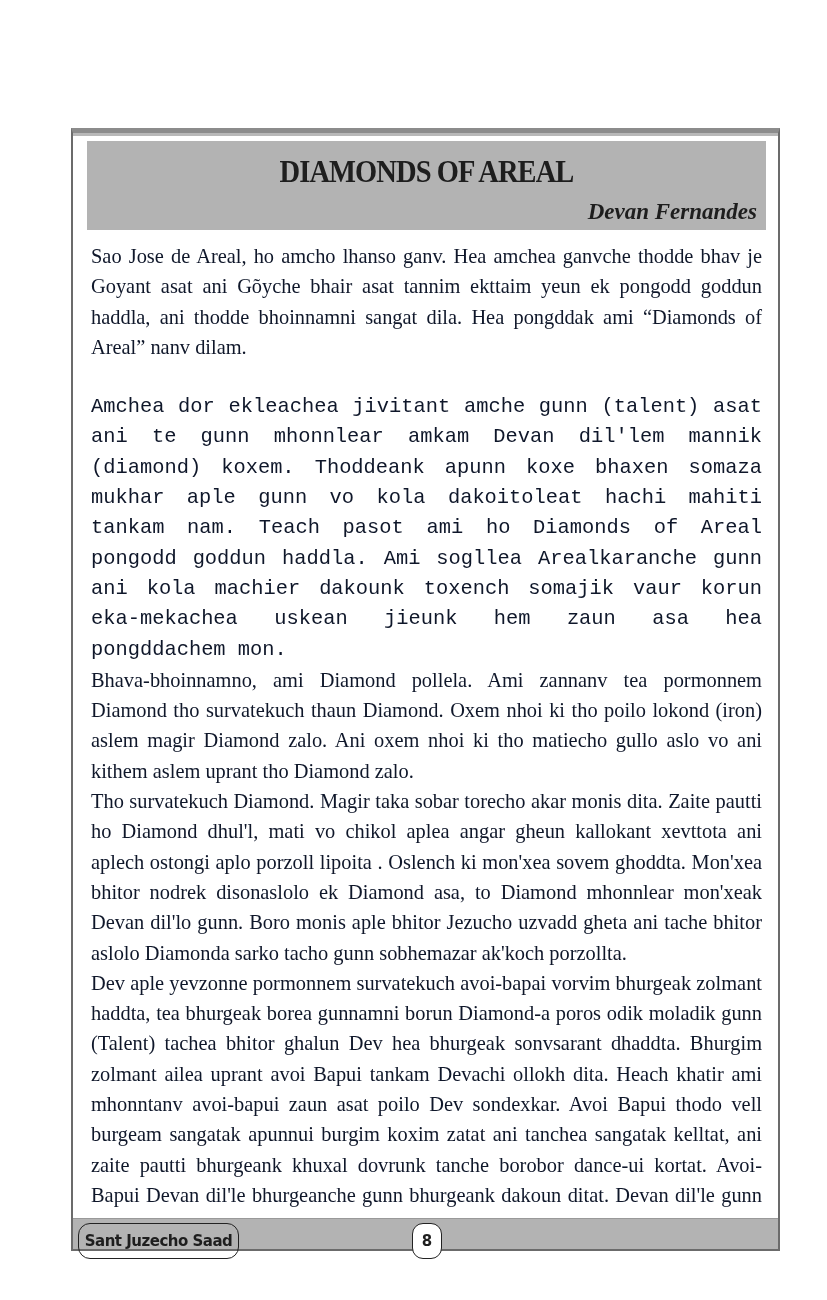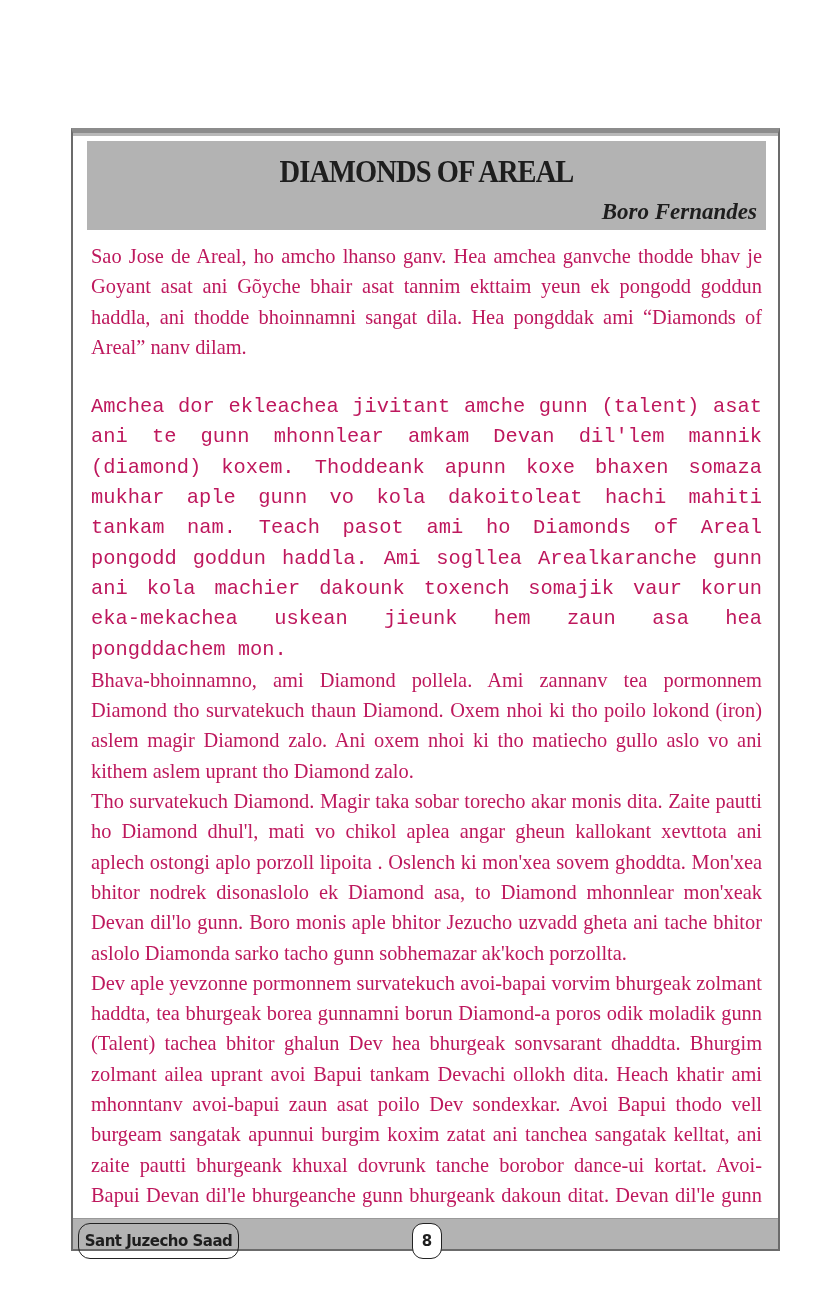--- a/index.html
+++ b/index.html
@@ -25,21 +25,21 @@
       letter-spacing: -1px; color: #1e1e1e; transform: scaleX(0.92);
     }
     .author {
       position: absolute; right: 9px; top: 58px;
       font-family: "Liberation Serif", serif; font-weight: bold; font-style: italic;
       font-size: 23px; color: #1e1e1e;
     }
     .body-text {
       position: absolute; left: 18px; top: 108px; width: 671px;
       font-family: "Liberation Serif", serif; font-size: 20.4px; line-height: 30.3px;
-      color: #be185d; text-align: justify;
+      color: #0f172a; text-align: justify;
     }
     .body-text p { margin: 0; }
     .body-text p.gap { margin-top: 30px; font-family: Liberation Mono, monospace; }
     .footer {
       position: absolute; left: 0; right: 0; bottom: 0; height: 30px;
       background: #b3b3b3; border-top: 1px solid #999;
     }
     .pill {
       position: absolute; top: 4px; height: 36px; box-sizing: border-box;
       border: 1.5px solid #222; border-radius: 12px;
@@ -49,21 +49,21 @@
     .pill-mag { left: 5px; width: 161px; font-size: 15px; letter-spacing: -0.5px; }
     .pill-page { left: 339px; width: 30px; background: #ffffff; font-size: 15px; border-radius: 11px; }
     .pill-date { left: 498px; width: 205px; font-size: 17px; letter-spacing: 1px; }
   </style>
 </head>
 <body>
 
 <div class="frame">
   <div class="title-box">
     <div class="title">DIAMONDS OF AREAL</div>
-    <div class="author">Boro Fernandes</div>
+    <div class="author">Devan Fernandes</div>
   </div>
 
   <div class="body-text">
     <p>Sao Jose de Areal, ho amcho lhanso ganv. Hea amchea ganvche thodde bhav je Goyant asat ani Gõyche bhair asat tannim ekttaim yeun ek pongodd goddun haddla, ani thodde bhoinnamni sangat dila. Hea pongddak ami “Diamonds of Areal” nanv dilam.</p>
     <p class="gap">Amchea dor ekleachea jivitant amche gunn (talent) asat ani te gunn mhonnlear amkam Devan dil'lem mannik (diamond) koxem. Thoddeank apunn koxe bhaxen somaza mukhar aple gunn vo kola dakoitoleat hachi mahiti tankam nam. Teach pasot ami ho Diamonds of Areal pongodd goddun haddla. Ami sogllea Arealkaranche gunn ani kola machier dakounk toxench somajik vaur korun eka-mekachea uskean jieunk hem zaun asa hea pongddachem mon.</p>
     <p>Bhava-bhoinnamno, ami Diamond pollela. Ami zannanv tea pormonnem Diamond tho survatekuch thaun Diamond. Oxem nhoi ki tho poilo lokond (iron) aslem magir Diamond zalo. Ani oxem nhoi ki tho matiecho gullo aslo vo ani kithem aslem uprant tho Diamond zalo.</p>
     <p>Tho survatekuch Diamond. Magir taka sobar torecho akar monis dita. Zaite pautti ho Diamond dhul'l, mati vo chikol aplea angar gheun kallokant xevttota ani aplech ostongi aplo porzoll lipoita . Oslench ki mon'xea sovem ghoddta. Mon'xea bhitor nodrek disonaslolo ek Diamond asa, to Diamond mhonnlear mon'xeak Devan dil'lo gunn. Boro monis aple bhitor Jezucho uzvadd gheta ani tache bhitor aslolo Diamonda sarko tacho gunn sobhemazar ak'koch porzollta.</p>
     <p>Dev aple yevzonne pormonnem survatekuch avoi-bapai vorvim bhurgeak zolmant haddta, tea bhurgeak borea gunnamni borun Diamond-a poros odik moladik gunn (Talent) tachea bhitor ghalun Dev hea bhurgeak sonvsarant dhaddta. Bhurgim zolmant ailea uprant avoi Bapui tankam Devachi ollokh dita. Heach khatir ami mhonntanv avoi-bapui zaun asat poilo Dev sondexkar. Avoi Bapui thodo vell burgeam sangatak apunnui burgim koxim zatat ani tanchea sangatak kelltat, ani zaite pautti bhurgeank khuxal dovrunk tanche borobor dance-ui kortat. Avoi-Bapui Devan dil'le bhurgeanche gunn bhurgeank dakoun ditat. Devan dil'le gunn Deva khatir</p>
   </div>
 

